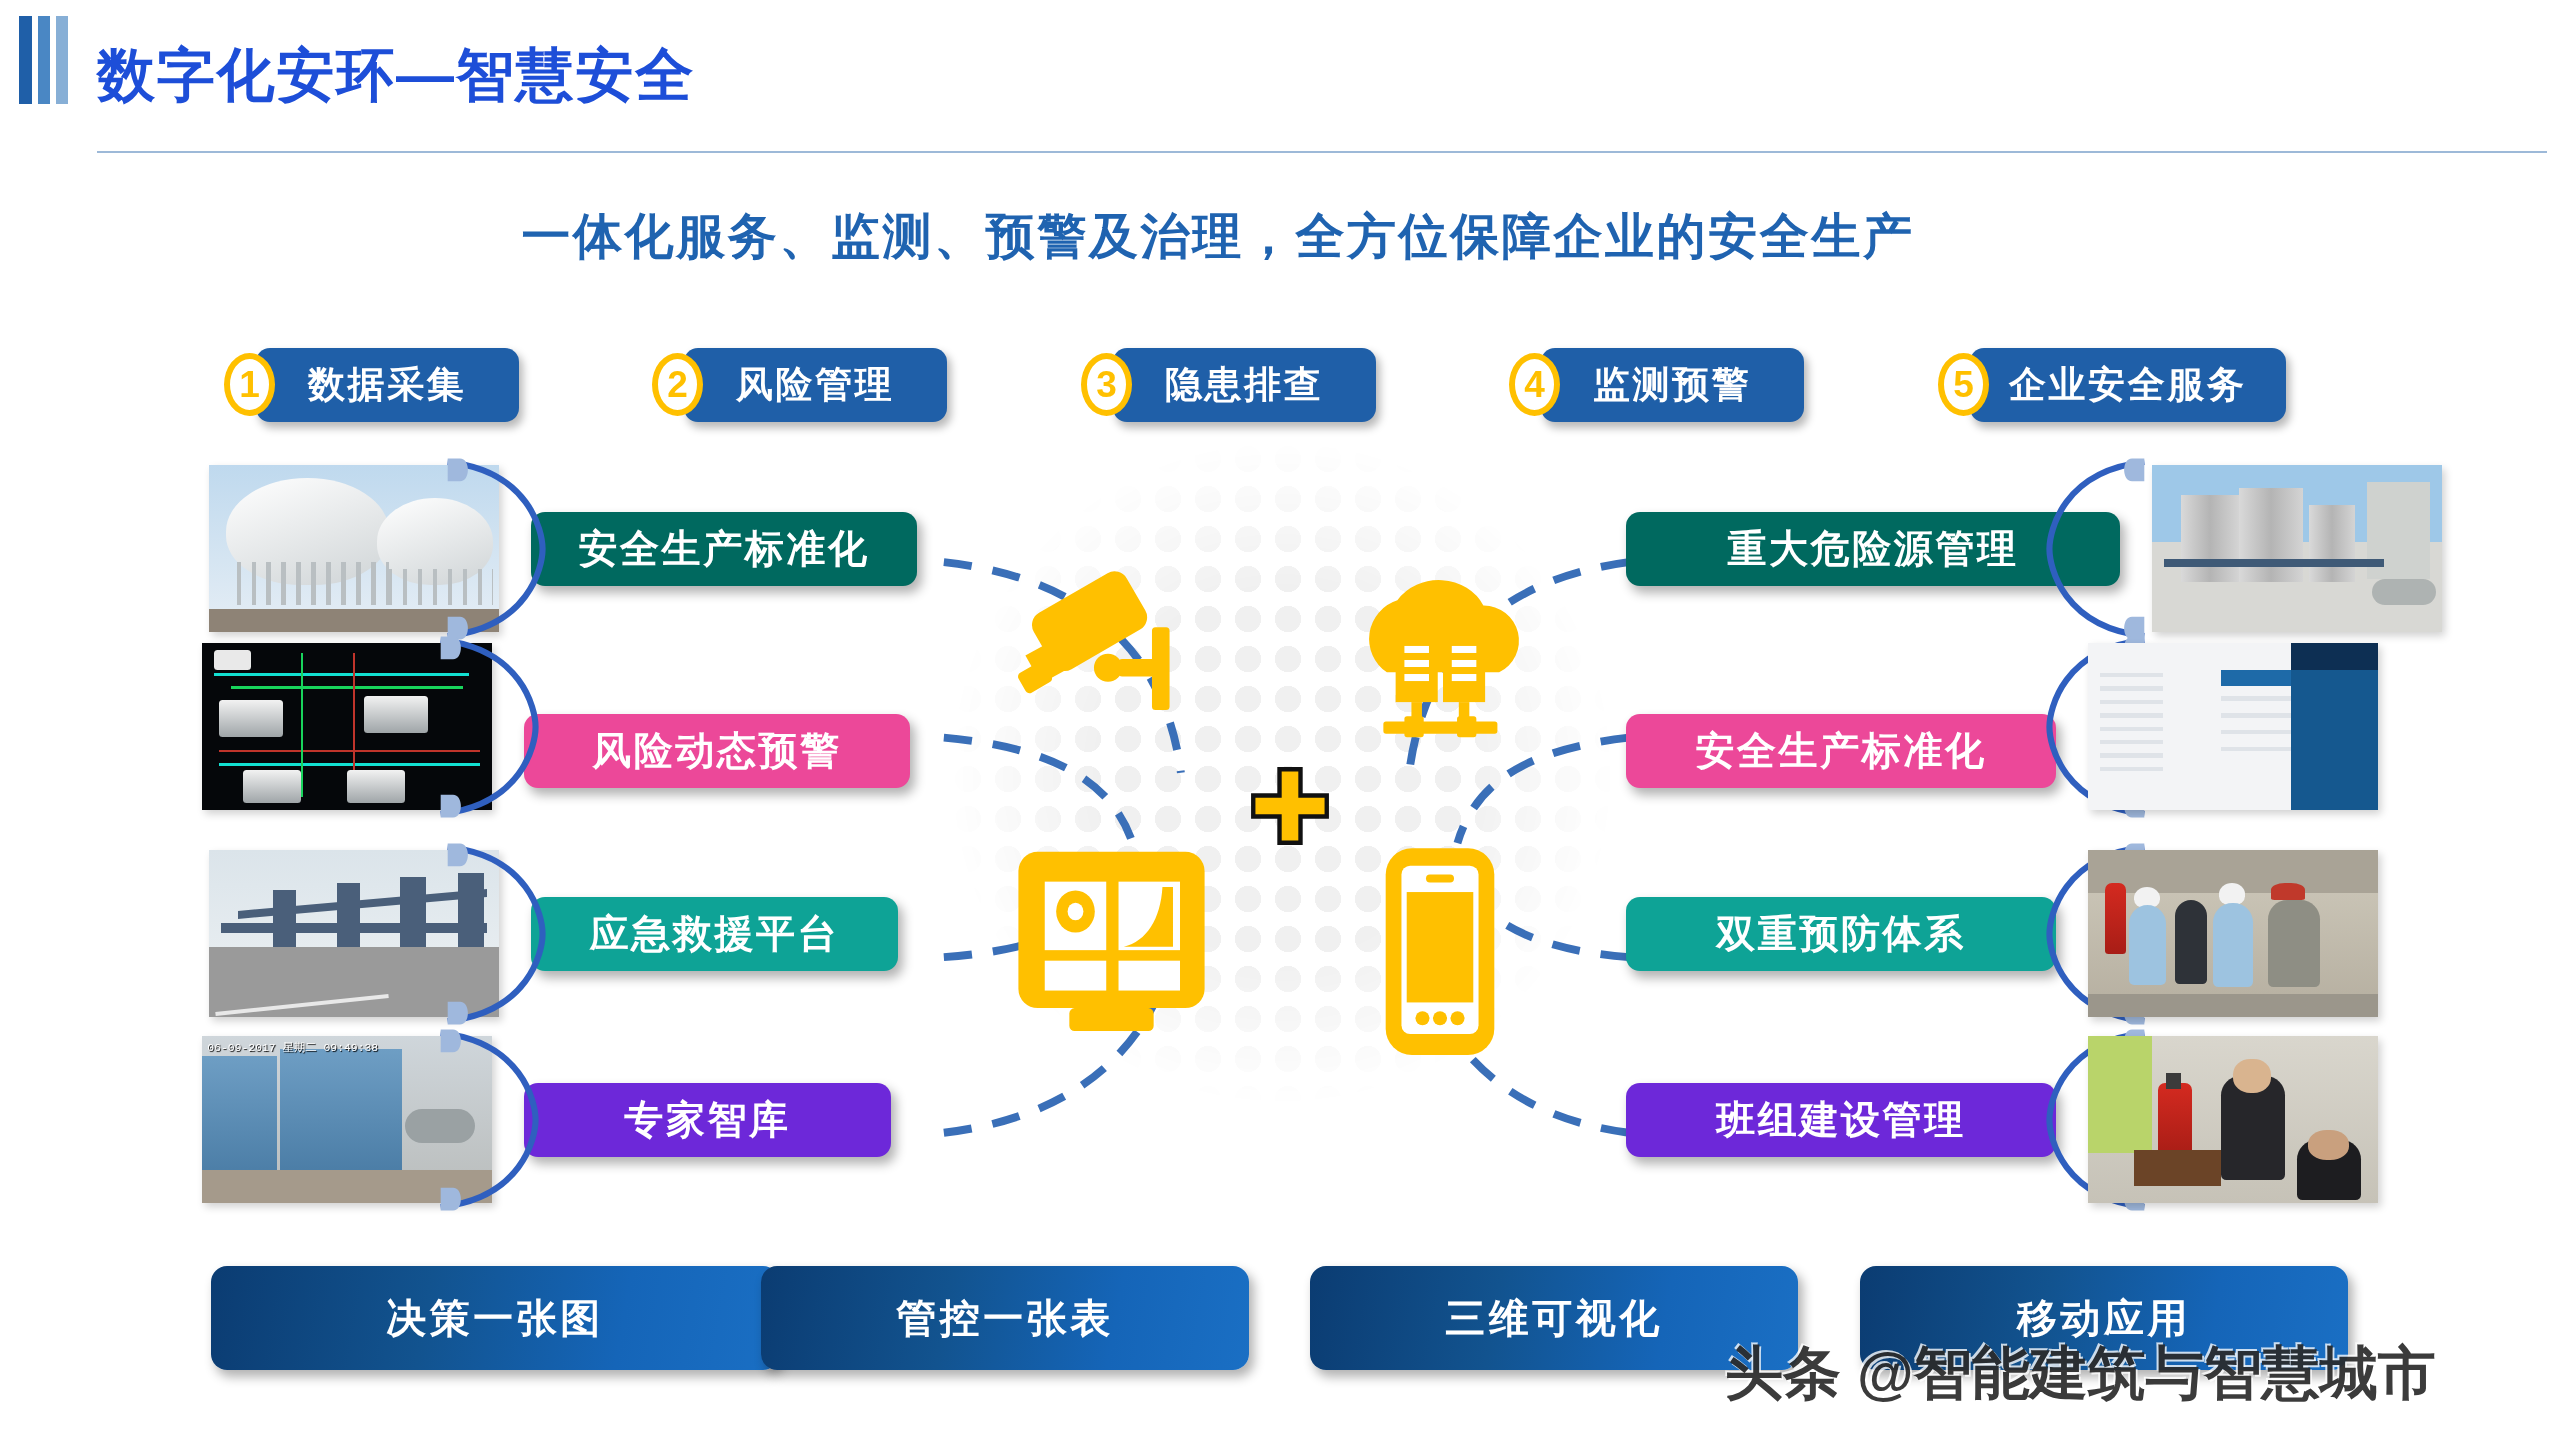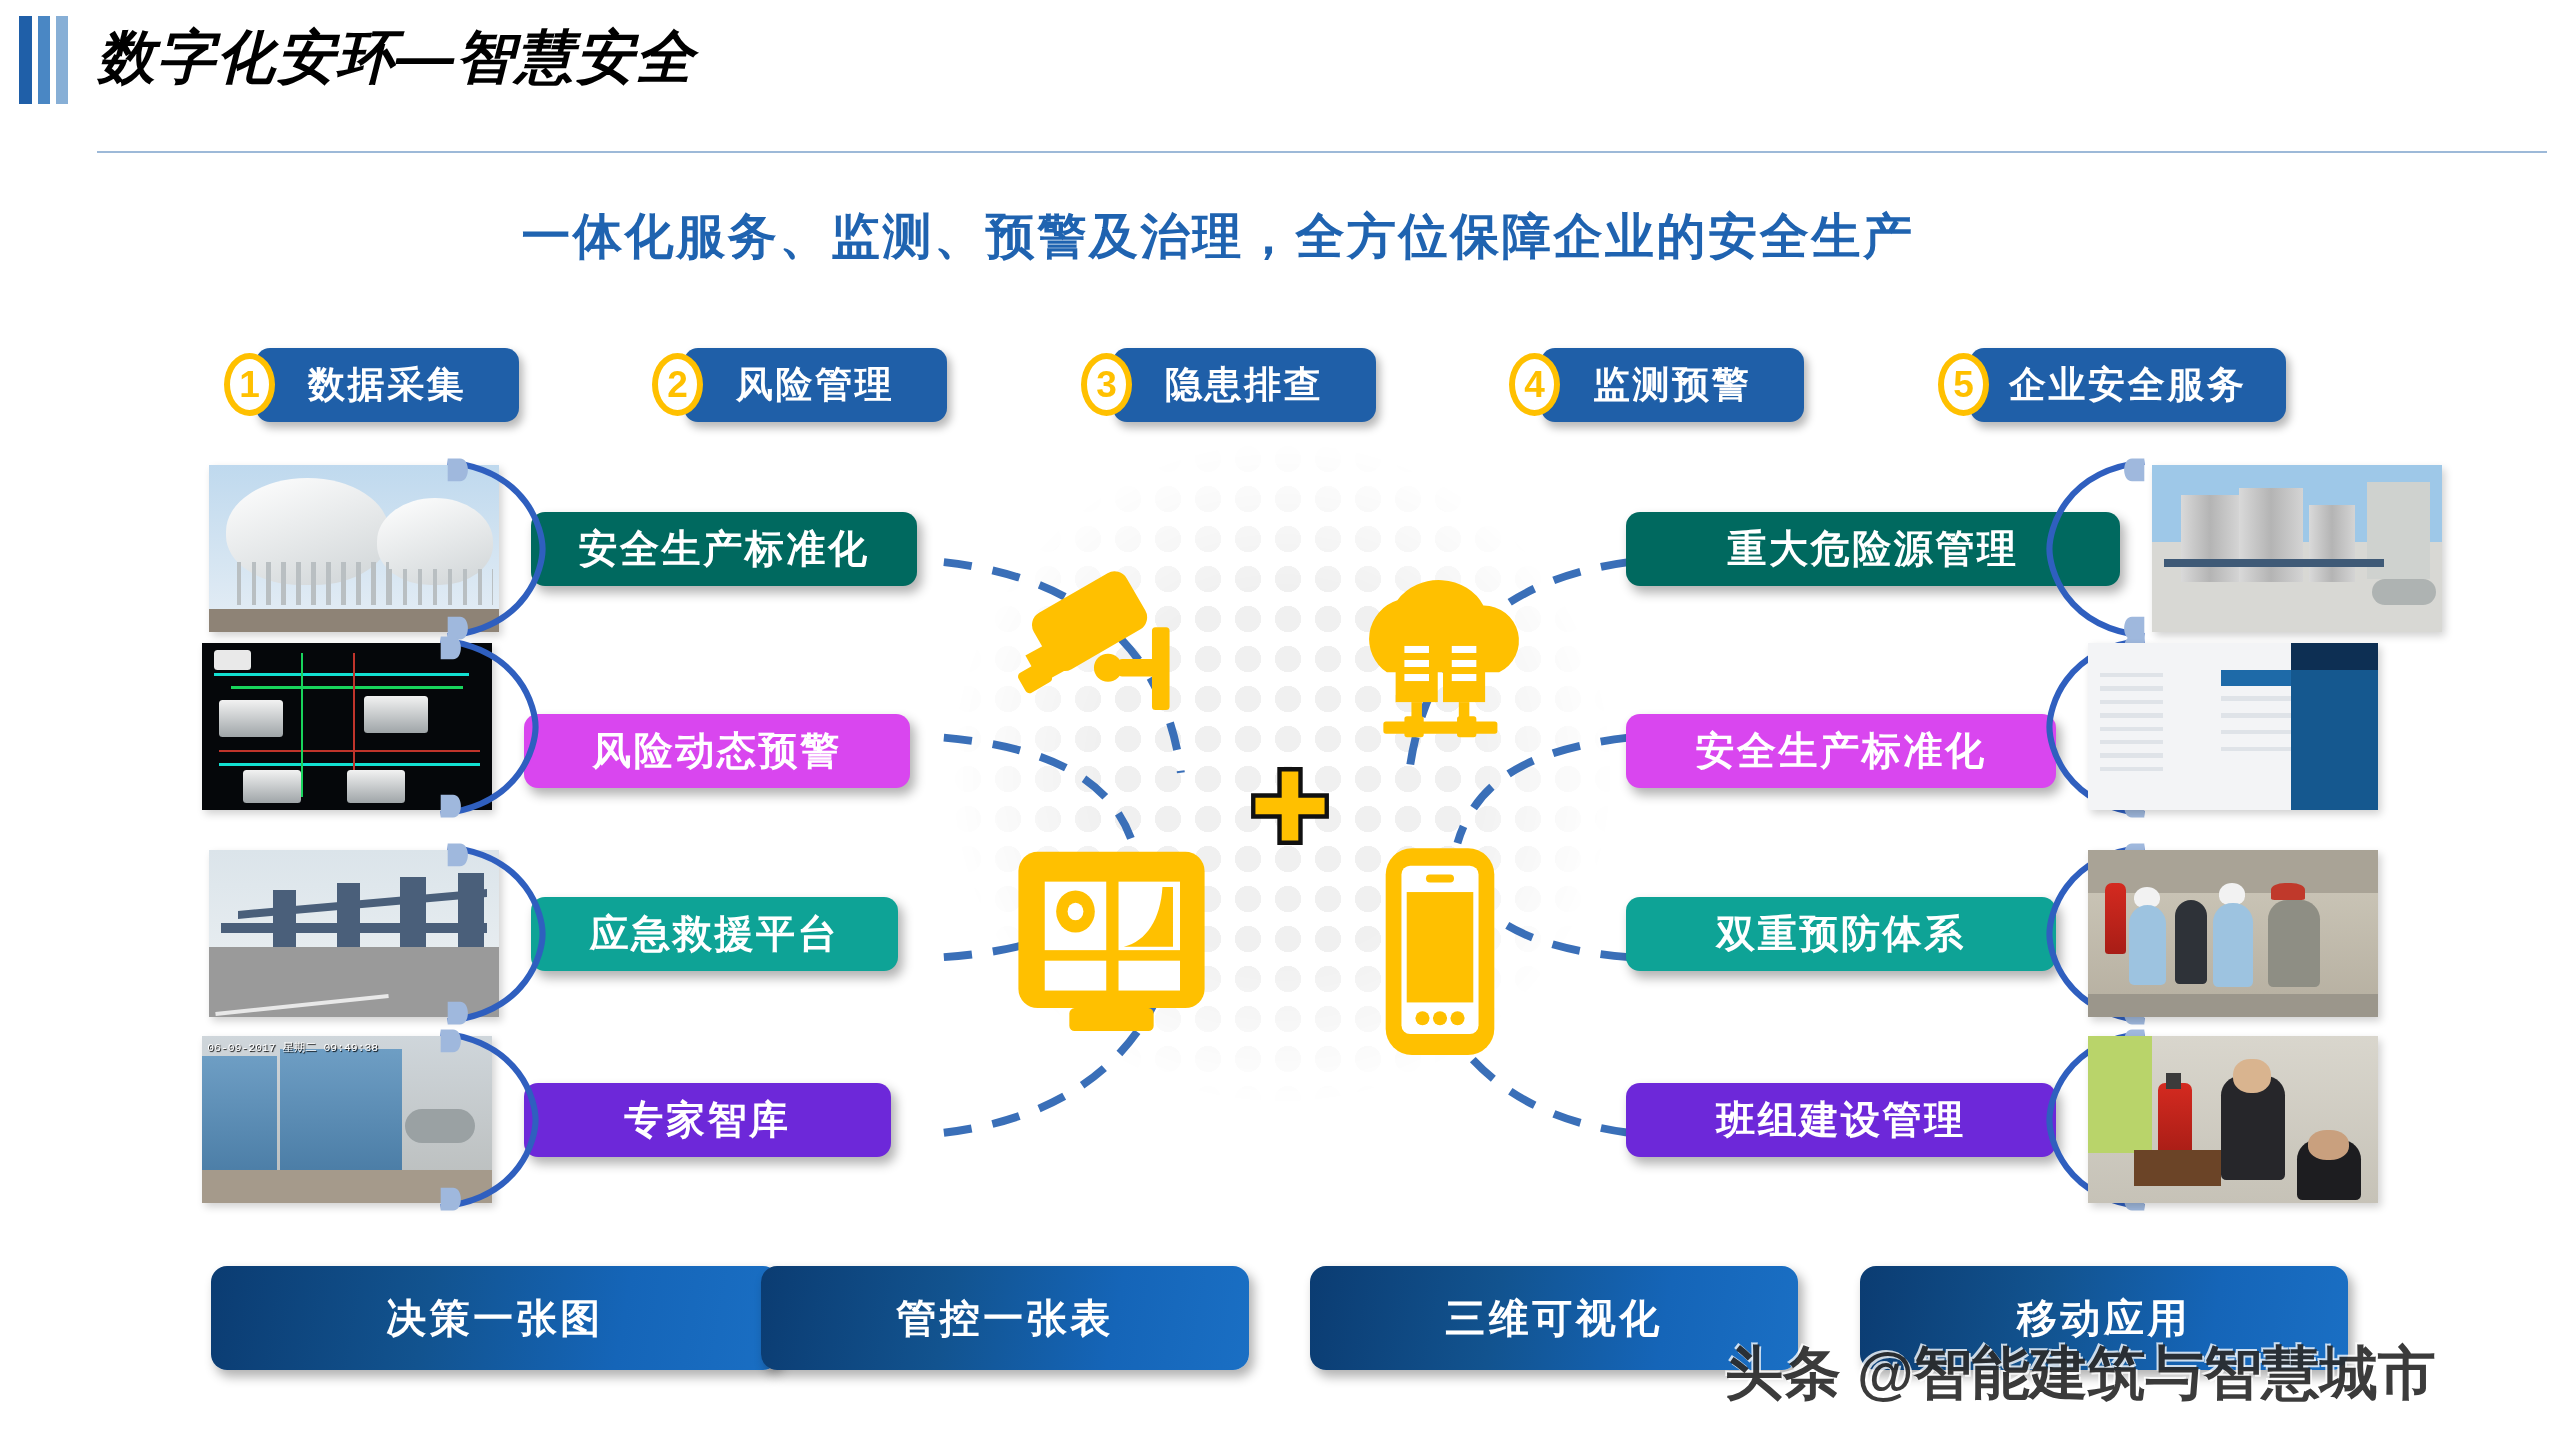--- a/index.html
+++ b/index.html
@@ -12,24 +12,23 @@
   }
   .slide{position:absolute;inset:0;overflow:hidden;}
 
   
   .hdr-bars{position:absolute;left:19.3px;top:16px;width:61px;height:88px;display:flex;gap:6.1px;}
   .hdr-bars i{display:block;width:12.3px;height:100%;}
   .hdr-bars i:nth-child(1){background:#1F5FA8;}
   .hdr-bars i:nth-child(2){background:#4A87C4;}
   .hdr-bars i:nth-child(3){background:#87AFD6;}
   .page-title{
-    position:absolute;left:97px;top:19px;
-    font-size:58px;font-weight:bold;color:#000000;letter-spacing:1.8px;
+    position:absolute;left:97px;top:37px;
+    font-size:58px;font-weight:bold;color:#1d4ed8;letter-spacing:1.8px;
     white-space:nowrap;
-    font-style:italic;
   }
   .hdr-rule{position:absolute;left:97px;top:151px;width:2450px;height:1.8px;background:#9DB9D8;}
 
   
   .subtitle{
     position:absolute;left:0;top:204px;width:2576px;text-align:center;
     font-size:49px;font-weight:bold;color:#1F63B0;letter-spacing:2.6px;
     transform:translateX(-70px);
   }
 
@@ -72,21 +71,21 @@
   .arc{
     position:absolute;width:104px;height:188px;pointer-events:none;
   }
   .pill{
     height:74px;border-radius:14px;display:flex;align-items:center;
     color:#fff;font-size:39px;font-weight:bold;letter-spacing:2.6px;
     box-shadow:4.4px 6.1px 10.5px rgba(0,0,0,.30);
     box-sizing:border-box;padding:0 23px;
   }
   .pill.teal-d{background:#00695F;}
-  .pill.blue-m{background:#d946ef;margin-top:48px;}
+  .pill.blue-m{background:#ec4899;margin-top:48px;}
   .pill.teal-l{background:#0EA396;}
   .pill.navy  {background:#6d28d9;}
 
   .left .pill{justify-content:center;}
   .right .pill{justify-content:center;}
 
   
   .links{position:absolute;left:0;top:0;width:2576px;height:1449px;pointer-events:none;}
 
   

